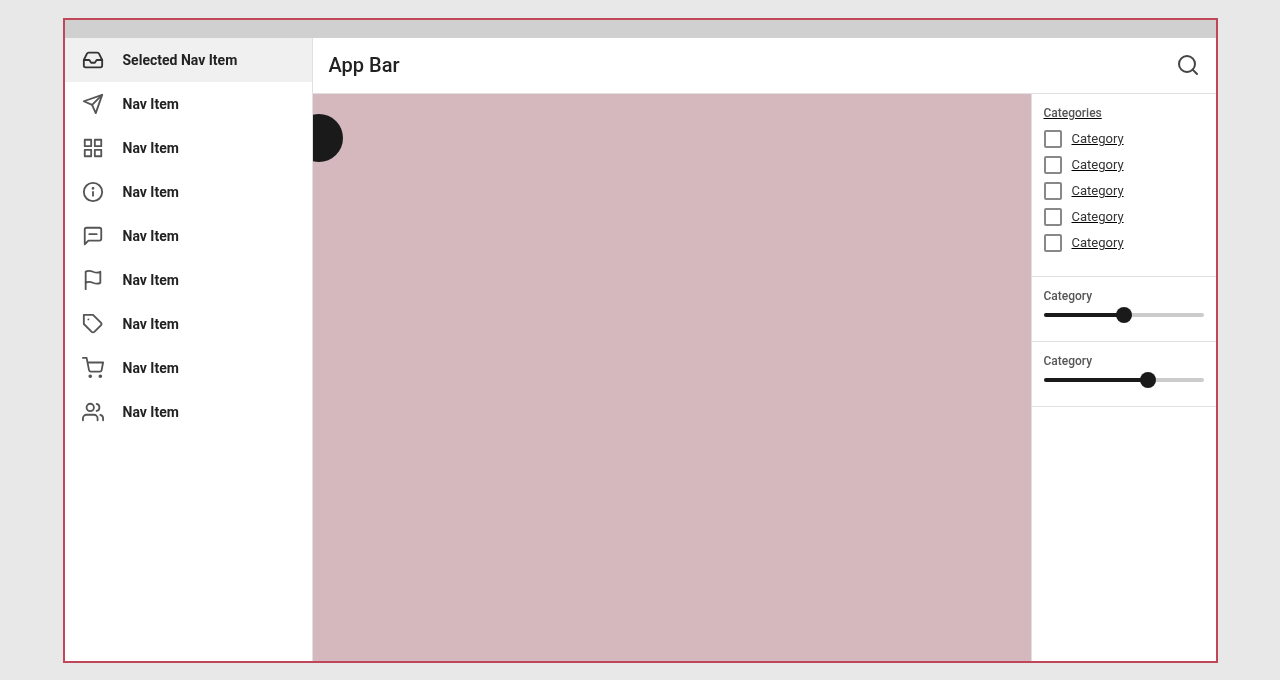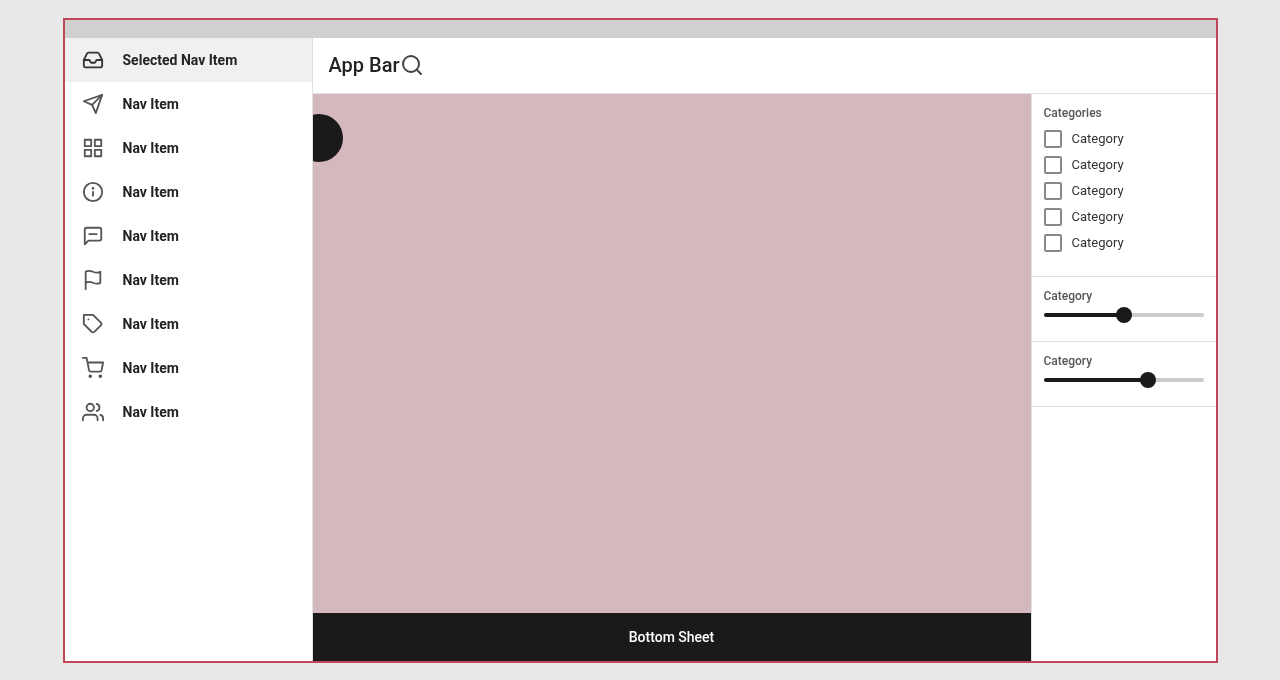--- a/index.html
+++ b/index.html
@@ -74,20 +74,21 @@
       flex: 1;
       display: flex;
       flex-direction: column;
       overflow: hidden;
     }
     .app-bar {
       height: 56px;
       background: #ffffff;
       display: flex;
       align-items: center;
+      justify-content: space-between;
       padding: 0 16px;
       border-bottom: 1px solid #e0e0e0;
     }
     .app-bar-title {
       font-size: 20px;
       font-weight: 500;
       color: #222;
     }
     .app-bar-icon {
       width: 24px;
@@ -138,20 +139,21 @@
     .right-panel {
       width: 185px;
       background: #ffffff;
       border-left: 1px solid #e0e0e0;
       overflow-y: auto;
       flex-shrink: 0;
     }
     .panel-section {
       padding: 12px 12px 16px 12px;
       border-bottom: 1px solid #e0e0e0;
+      text-decoration: underline;
     }
     .panel-section-title {
       font-size: 12px;
       color: #555;
       margin-bottom: 10px;
       font-weight: 500;
     }
     .category-row {
       display: flex;
       align-items: center;
@@ -324,23 +326,20 @@
           </svg>
         </span>
       </div>
 
       <div class="content-area">
 
         <div class="pink-canvas">
 
           <div class="fab-button" style="position:absolute; top:20px; left:-18px;"></div>
 
-          <div class="bottom-sheet-bar">
-            <span class="bottom-sheet-label">Bottom Sheet</span>
-          </div>
         </div>
 
         <div class="right-panel">
 
           <div class="panel-section">
             <div class="panel-section-title">Categories</div>
 
             <div class="category-row">
               <div class="category-checkbox"></div>
               <span class="category-label">Category</span>

